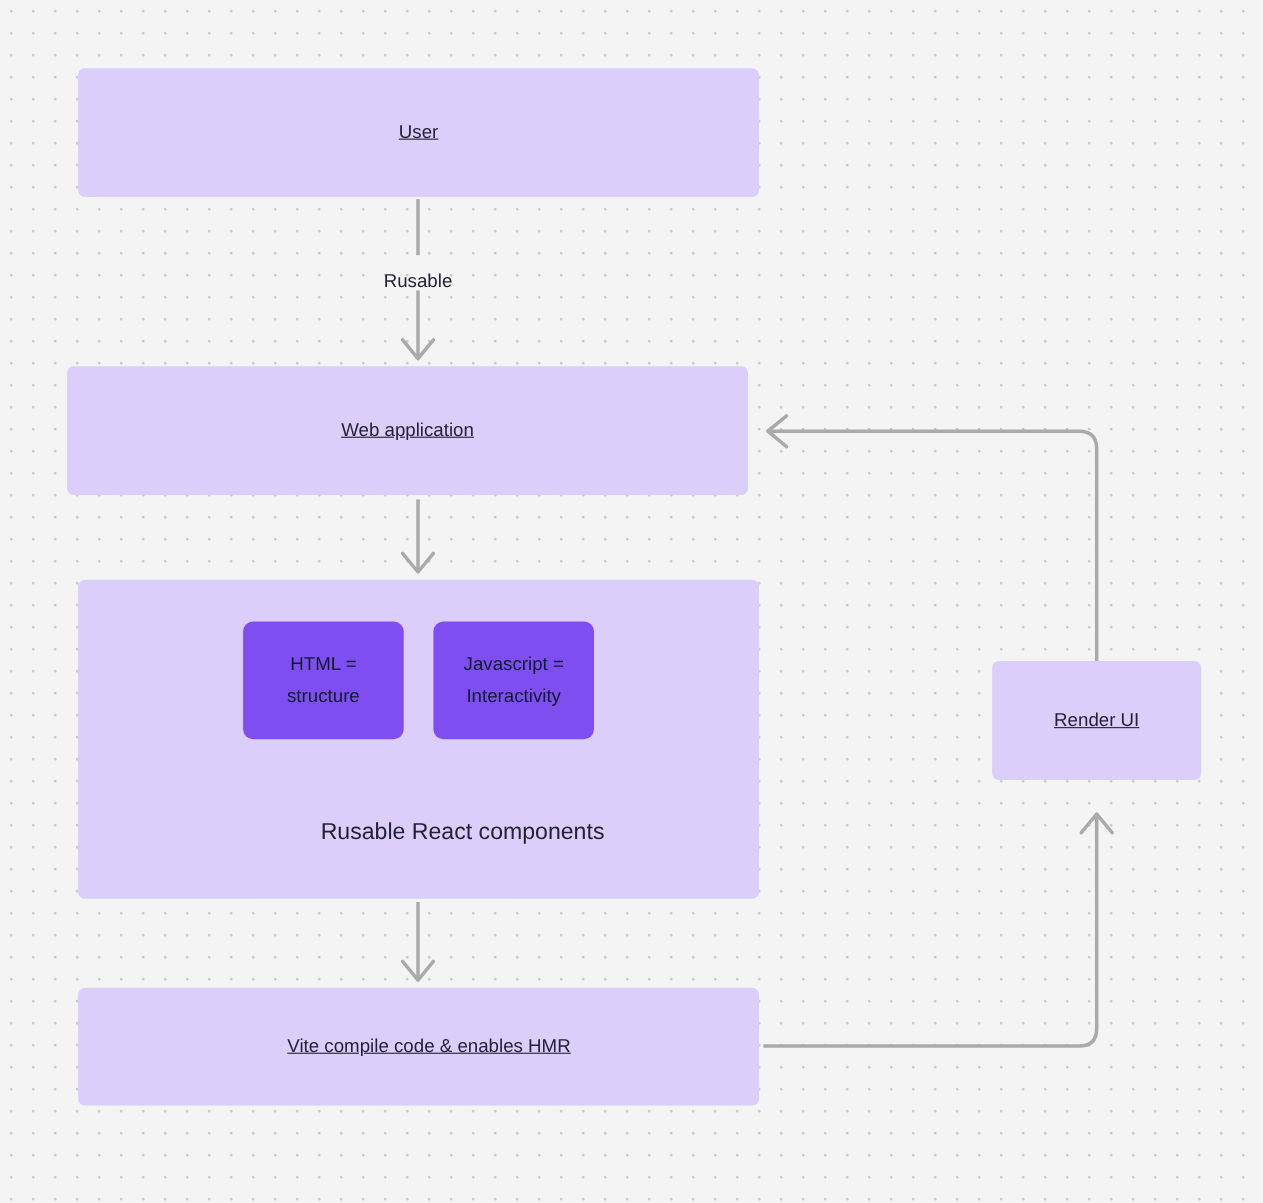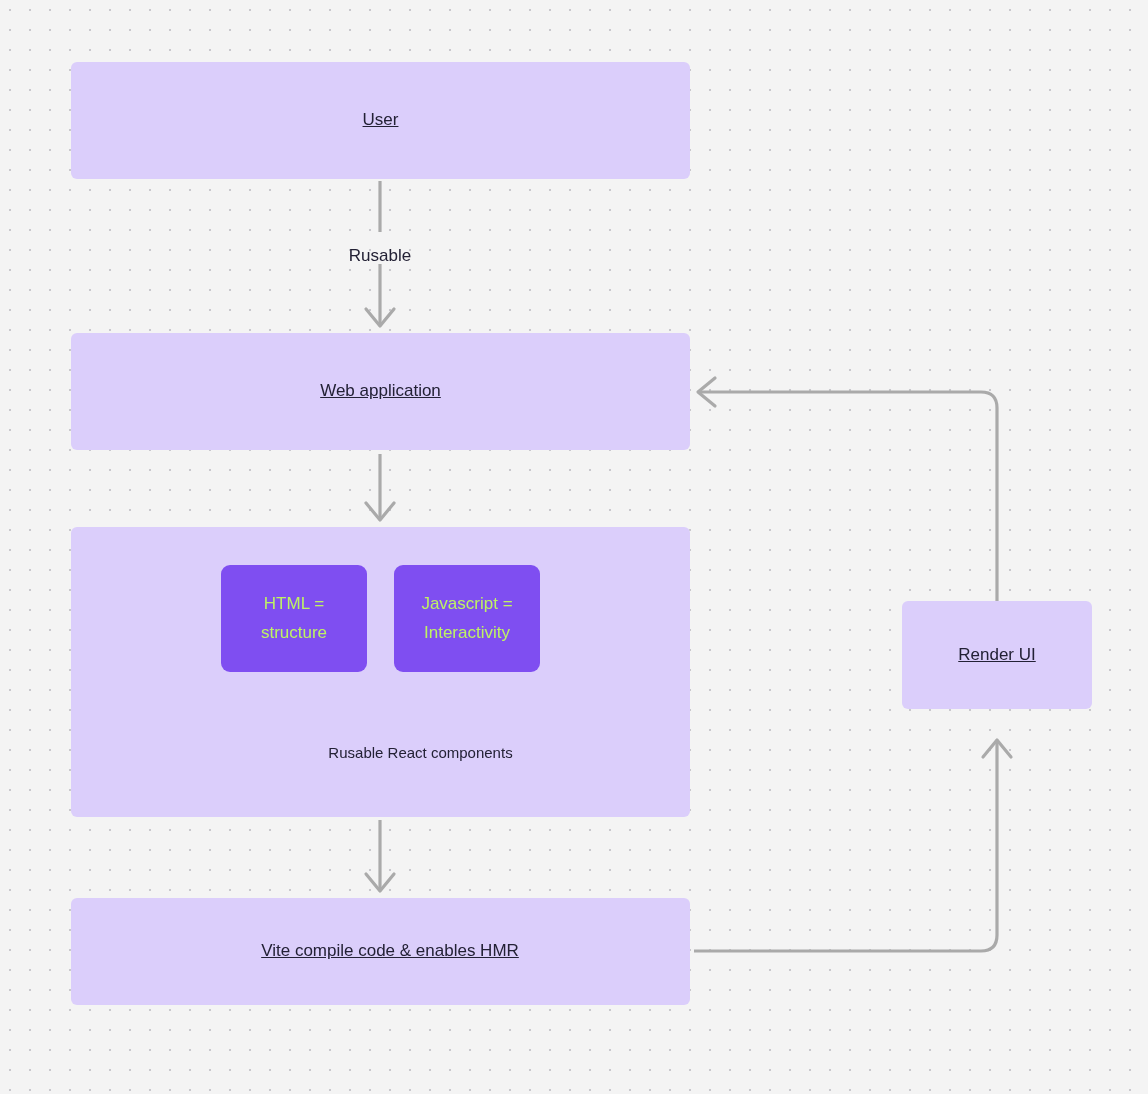--- a/index.html
+++ b/index.html
@@ -33,21 +33,21 @@
     color: #232135;
     font-size: 17px;
     line-height: 1.35;
     text-align: center;
     text-decoration: underline;
   }
 
   .node-label { pointer-events: none; }
 
   #node-user         { left: 71px;  top: 62px;  width: 619px; height: 117px; }
-  #node-webapp       { left: 71px;  top: 333px; width: 619px; height: 117px; }
+  #node-webapp       { left: 61px;  top: 333px; width: 619px; height: 117px; }
   #node-components   { left: 71px;  top: 527px; width: 619px; height: 290px;
                        display: block; }
   #node-vite         { left: 71px;  top: 898px; width: 619px; height: 107px; padding-left: 19px; }
   #node-render       { left: 902px; top: 601px; width: 190px; height: 108px; }
 
   
   .chips {
     position: absolute;
     left: 0; top: 38px;
     width: 619px;
@@ -57,35 +57,35 @@
   }
 
   .chip {
     width: 146px;
     height: 107px;
     background: #7f4ef1;
     border-radius: 9px;
     display: flex;
     align-items: center;
     justify-content: center;
-    color: #bef264;
+    color: #0f172a;
     font-size: 17px;
     line-height: 1.7;
     text-align: center;
     padding: 0 6px;
     white-space: pre-line;
   }
 
   .group-caption {
     position: absolute;
     left: 0; top: 216px;
     width: 699px;
     text-align: center;
     color: #232135;
-    font-size: 15px;
+    font-size: 21px;
   }
 
   
   .edge-label {
     position: absolute;
     color: #232135;
     font-size: 17px;
     white-space: nowrap;
     transform: translateX(-50%);
   }

